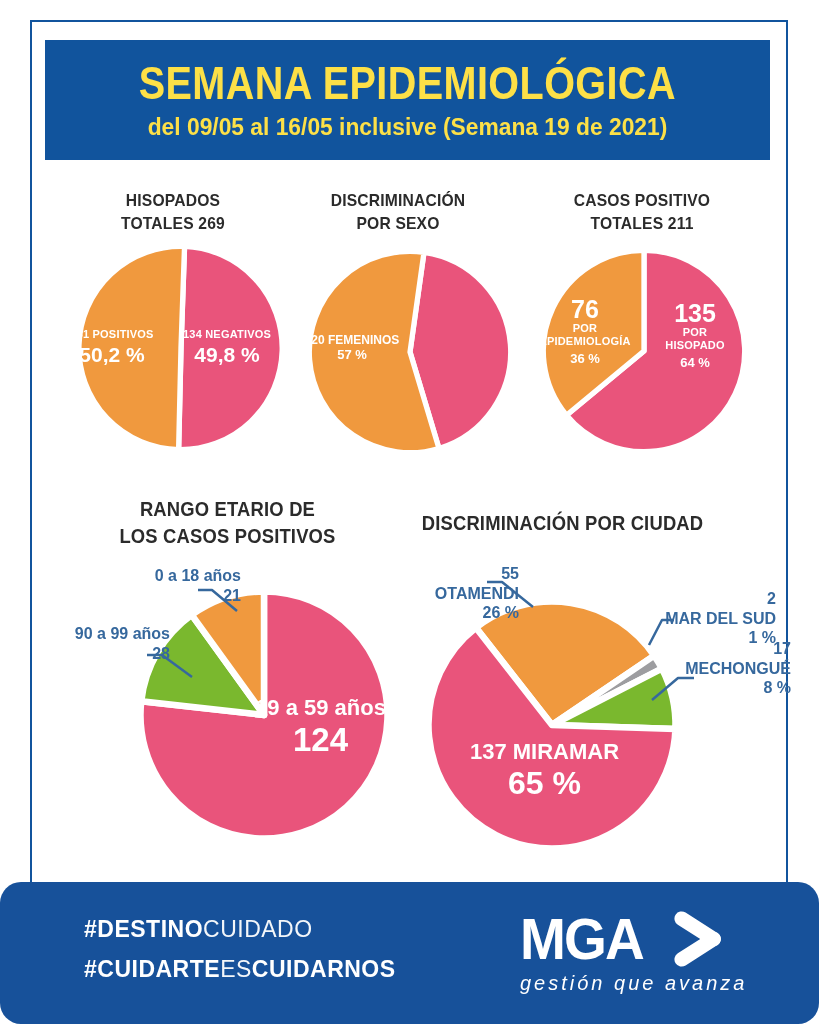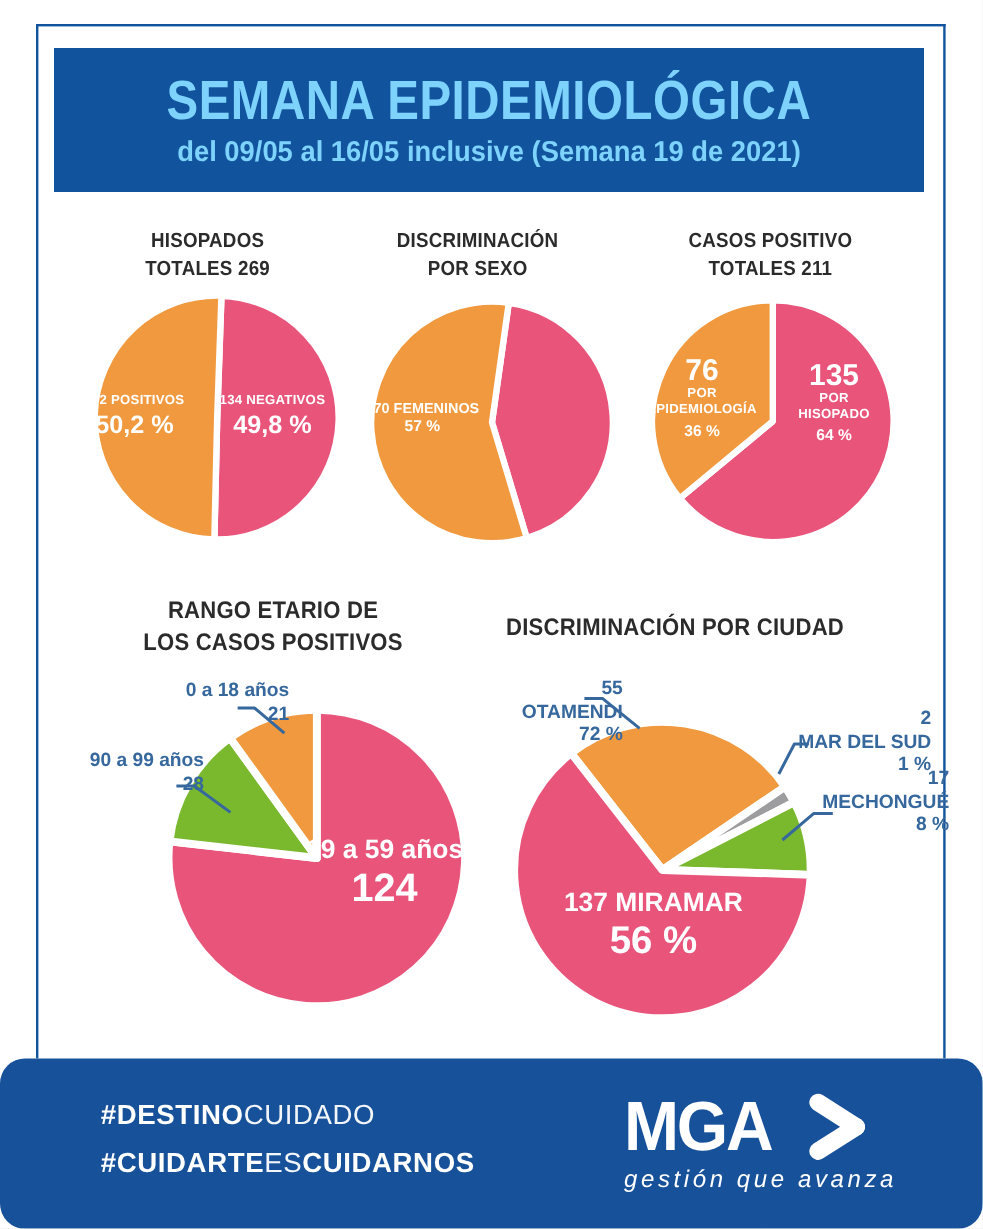--- a/index.html
+++ b/index.html
@@ -11,21 +11,21 @@
   
   .frame{position:absolute;background:#11549D;}
   .frame-top{left:30px;top:20px;width:758px;height:2px;}
   .frame-left{left:30px;top:20px;width:2px;height:862px;}
   .frame-right{left:786px;top:20px;width:2px;height:862px;}
 
   
   .header{
     position:absolute;left:45px;top:40px;width:725px;height:120px;
     display:flex;flex-direction:column;align-items:center;justify-content:center;
-    color:#7dd3fc;text-align:center;
+    color:#fde047;text-align:center;
   }
   .header-title{
     font-size:46px;font-weight:bold;letter-spacing:0.5px;
     transform:scaleX(0.86);transform-origin:50% 50%;white-space:nowrap;line-height:1.05;
   }
   .header-subtitle{
     font-size:24px;font-weight:bold;margin-top:6px;
     transform:scaleX(0.95);transform-origin:50% 50%;white-space:nowrap;
   }
 
@@ -96,38 +96,38 @@
 
   <div class="chart-title" style="left:63px;top:189px;width:220px;">
     <div>HISOPADOS</div>
     <div>TOTALES 269</div>
   </div>
   <svg class="pie" viewBox="0 0 200 200" style="left:74px;top:241px;width:214px;height:214px;">
       <path d="M100,100 L103.32,5.06 A95,95 0 0 1 97.79,194.97 Z" fill="#E9547B" stroke="#ffffff" stroke-width="5" stroke-linejoin="round"></path>
       <path d="M100,100 L97.79,194.97 A95,95 0 1 1 103.32,5.06 Z" fill="#F0993E" stroke="#ffffff" stroke-width="5" stroke-linejoin="round"></path>
     </svg>
   <div class="wlabel" style="left:52px;top:328px;width:120px;">
-    <div class="s11">102 POSITIVOS</div>
+    <div class="s11">231 POSITIVOS</div>
     <div class="s21">50,2 %</div>
   </div>
   <div class="wlabel" style="left:167px;top:328px;width:120px;">
     <div class="s11">134 NEGATIVOS</div>
     <div class="s21">49,8 %</div>
   </div>
 
   <div class="chart-title" style="left:288px;top:189px;width:220px;">
     <div>DISCRIMINACIÓN</div>
     <div>POR SEXO</div>
   </div>
   <svg class="pie" viewBox="0 0 200 200" style="left:304px;top:246px;width:212px;height:212px;">
       <path d="M100,100 L113.22,5.92 A95,95 0 0 1 127.36,190.97 Z" fill="#E9547B" stroke="#ffffff" stroke-width="5" stroke-linejoin="round"></path>
       <path d="M100,100 L127.36,190.97 A95,95 0 1 1 113.22,5.92 Z" fill="#F0993E" stroke="#ffffff" stroke-width="5" stroke-linejoin="round"></path>
     </svg>
   <div class="wlabel" style="left:292px;top:333px;width:120px;">
-    <div class="s12">170 FEMENINOS</div>
+    <div class="s12">120 FEMENINOS</div>
     <div class="s13">57 %</div>
   </div>
 
   <div class="chart-title" style="left:532px;top:189px;width:220px;">
     <div>CASOS POSITIVO</div>
     <div>TOTALES 211</div>
   </div>
   <svg class="pie" viewBox="0 0 200 200" style="left:538px;top:245px;width:212px;height:212px;">
       <path d="M100,100 L100.00,5.00 A95,95 0 1 1 26.87,160.64 Z" fill="#E9547B" stroke="#ffffff" stroke-width="5" stroke-linejoin="round"></path>
       <path d="M100,100 L26.87,160.64 A95,95 0 0 1 100.00,5.00 Z" fill="#F0993E" stroke="#ffffff" stroke-width="5" stroke-linejoin="round"></path>
@@ -171,26 +171,26 @@
     <div>DISCRIMINACIÓN POR CIUDAD</div>
   </div>
   <svg class="pie" viewBox="0 0 200 200" style="left:422px;top:595px;width:260px;height:260px;">
       <path d="M100,100 L41.51,25.14 A95,95 0 0 1 178.61,46.66 Z" fill="#F0993E" stroke="#ffffff" stroke-width="5" stroke-linejoin="round"></path>
       <path d="M100,100 L178.61,46.66 A95,95 0 0 1 184.52,56.63 Z" fill="#9D9DA0" stroke="#ffffff" stroke-width="5" stroke-linejoin="round"></path>
       <path d="M100,100 L184.52,56.63 A95,95 0 0 1 194.95,103.06 Z" fill="#7AB82E" stroke="#ffffff" stroke-width="5" stroke-linejoin="round"></path>
       <path d="M100,100 L194.95,103.06 A95,95 0 1 1 41.51,25.14 Z" fill="#E9547B" stroke="#ffffff" stroke-width="5" stroke-linejoin="round"></path>
     </svg>
   <div class="wlabel" style="left:452px;top:740px;width:185px;">
     <div class="s22">137 MIRAMAR</div>
-    <div class="s32">56 %</div>
+    <div class="s32">65 %</div>
   </div>
   <div class="blabel" style="left:397px;top:564px;width:122px;">
     <div>55</div>
     <div>OTAMENDI</div>
-    <div>72 %</div>
+    <div>26 %</div>
   </div>
   <div class="blabel" style="left:651px;top:589px;width:125px;">
     <div>2</div>
     <div>MAR DEL SUD</div>
     <div>1 %</div>
   </div>
   <div class="blabel" style="left:666px;top:639px;width:125px;">
     <div>17</div>
     <div>MECHONGUÉ</div>
     <div>8 %</div>

